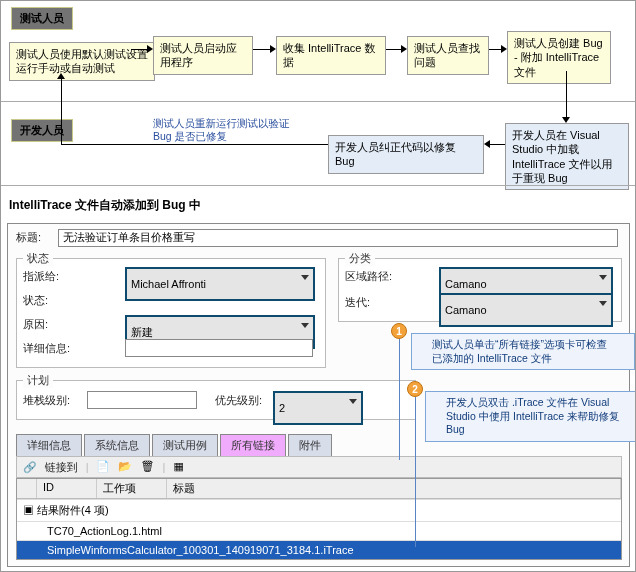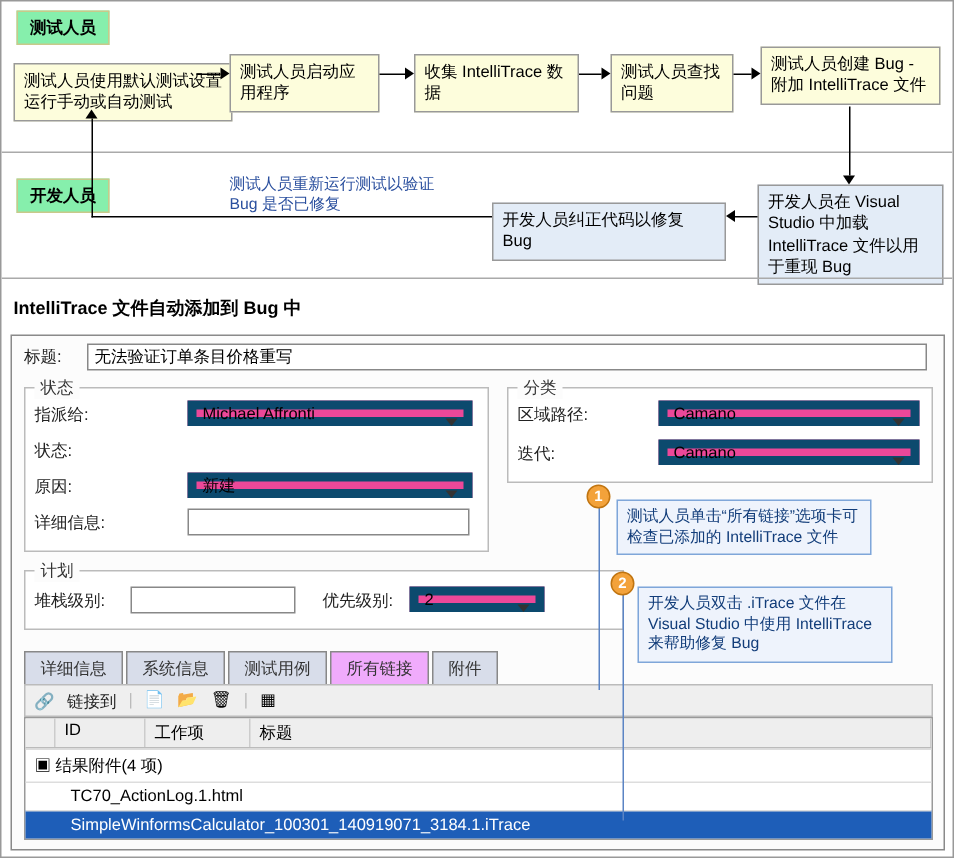--- a/index.html
+++ b/index.html
@@ -1,62 +1,62 @@
 <!DOCTYPE html>
 <html><head>
 <meta charset="utf-8">
 <style>
 *{box-sizing:border-box;margin:0;padding:0;font-family:"Microsoft YaHei","SimSun",sans-serif}
 body{width:636px;height:572px;background:#fff;position:relative;font-size:11px;color:#000;border:1px solid #999}
-.role-label{position:absolute;background:#86efac;border:1px solid #c9c98a;padding:3px 8px;font-weight:bold;font-size:11px}
+.role-label{position:absolute;background:#737373;border:1px solid #c9c98a;padding:3px 8px;font-weight:bold;font-size:11px}
 .flow-box{position:absolute;background:#fdfddc;border:1px solid #999;padding:4px 6px;font-size:11px;line-height:1.3}
 .dev-box{background:#e3ecf7}
 .arrow-head{position:absolute;width:0;height:0}
 .head-r{border-left:6px solid #000;border-top:4px solid transparent;border-bottom:4px solid transparent}
 .head-d{border-top:6px solid #000;border-left:4px solid transparent;border-right:4px solid transparent}
 .head-l{border-right:6px solid #000;border-top:4px solid transparent;border-bottom:4px solid transparent}
 .hline{position:absolute;height:1px;background:#000}
 .vline{position:absolute;width:1px;background:#000}
 .sep{position:absolute;left:0;right:0;border-top:1px solid #aaa}
 .note{position:absolute;font-size:10.5px;color:#2a4f9e;line-height:1.25}
 .section-title{position:absolute;font-weight:bold;font-size:12px}
 
 .panel{position:absolute;left:6px;top:222px;width:623px;height:344px;border:1px solid #8a8a8a;background:#fcfcfc}
 .row{position:absolute;display:flex;align-items:center}
 .lbl{font-size:11px;color:#222}
 .tf{height:18px;border:1px solid #888;background:#fff;padding:0 4px;font-size:11px}
-.dd{height:17px;border:6px solid #0c4a6e;background:#ec4899;display:flex;align-items:center;padding:0 4px;font-size:11px;position:relative}
+.dd{height:34px;border:2px solid #0c4a6e;background:#e5e5e5;display:flex;align-items:center;padding:0 4px;font-size:11px;position:relative}
 .dd:after{content:"";position:absolute;right:4px;top:6px;border-left:4px solid transparent;border-right:4px solid transparent;border-top:5px solid #333}
 .group{position:absolute;border:1px solid #bbb;background:#fff}
 .group-title{position:absolute;top:-8px;left:6px;background:#fcfcfc;padding:0 4px;font-size:11px;color:#333}
 .tabs{position:absolute;display:flex}
 .tab{border:1px solid #888;border-bottom:none;padding:3px 10px;font-size:11px;background:#d8ddea;margin-right:2px;color:#333}
 .tab.active{background:#f0abfc}
 .toolbar{position:absolute;display:flex;align-items:center;gap:8px;background:#efefef;border:1px solid #bbb;padding:2px 6px;height:22px}
 .ico{width:14px;height:14px;display:inline-block}
 .tbl{position:absolute;border:1px solid #999;background:#fff}
 .tbl .hdr{display:flex;background:#eee;border-bottom:1px solid #bbb;font-size:11px}
 .tbl .hdr div{padding:2px 6px;border-right:1px solid #ccc}
 .tbl .trow{padding:3px 6px;font-size:11px;border-top:1px solid #ddd}
 .tbl .sel{background:#1e5eb8;color:#fff}
-.callout{position:absolute;background:#eef3fc;border:1px solid #7fa6d9;padding:4px 6px;font-size:10.5px;line-height:1.3;color:#123d7a;width:170px}
+.callout{position:absolute;background:#eef3fc;border:1px solid #7fa6d9;padding:4px 20px;font-size:10.5px;line-height:1.3;color:#123d7a;width:224px}
 .badge{position:absolute;width:16px;height:16px;border-radius:50%;background:#f3a23a;border:1px solid #c07410;color:#fff;font-size:10px;display:flex;align-items:center;justify-content:center;font-weight:bold}
 .call-line{position:absolute;width:1px;background:#5b84c4}
 </style>
 </head>
 <body>
 
 <div class="role-label" style="left:10px;top:6px">测试人员</div>
 <div class="role-label" style="left:10px;top:118px">开发人员</div>
 
 <div class="flow-box" style="left:8px;top:41px;width:146px">测试人员使用默认测试设置运行手动或自动测试</div>
 <div class="flow-box" style="left:152px;top:35px;width:100px">测试人员启动应用程序</div>
 <div class="flow-box" style="left:275px;top:35px;width:110px">收集 IntelliTrace 数据</div>
 <div class="flow-box" style="left:406px;top:35px;width:82px">测试人员查找问题</div>
-<div class="flow-box" style="left:506px;top:30px;width:120px">测试人员创建 Bug - 附加 IntelliTrace 文件</div>
+<div class="flow-box" style="left:506px;top:30px;width:104px">测试人员创建 Bug - 附加 IntelliTrace 文件</div>
 
 <div class="hline" style="left:130px;top:48px;width:16px"></div>
 <div class="arrow-head head-r" style="left:146px;top:44px"></div>
 <div class="hline" style="left:252px;top:48px;width:17px"></div>
 <div class="arrow-head head-r" style="left:269px;top:44px"></div>
 <div class="hline" style="left:385px;top:48px;width:15px"></div>
 <div class="arrow-head head-r" style="left:400px;top:44px"></div>
 <div class="hline" style="left:488px;top:48px;width:12px"></div>
 <div class="arrow-head head-r" style="left:500px;top:44px"></div>
 

